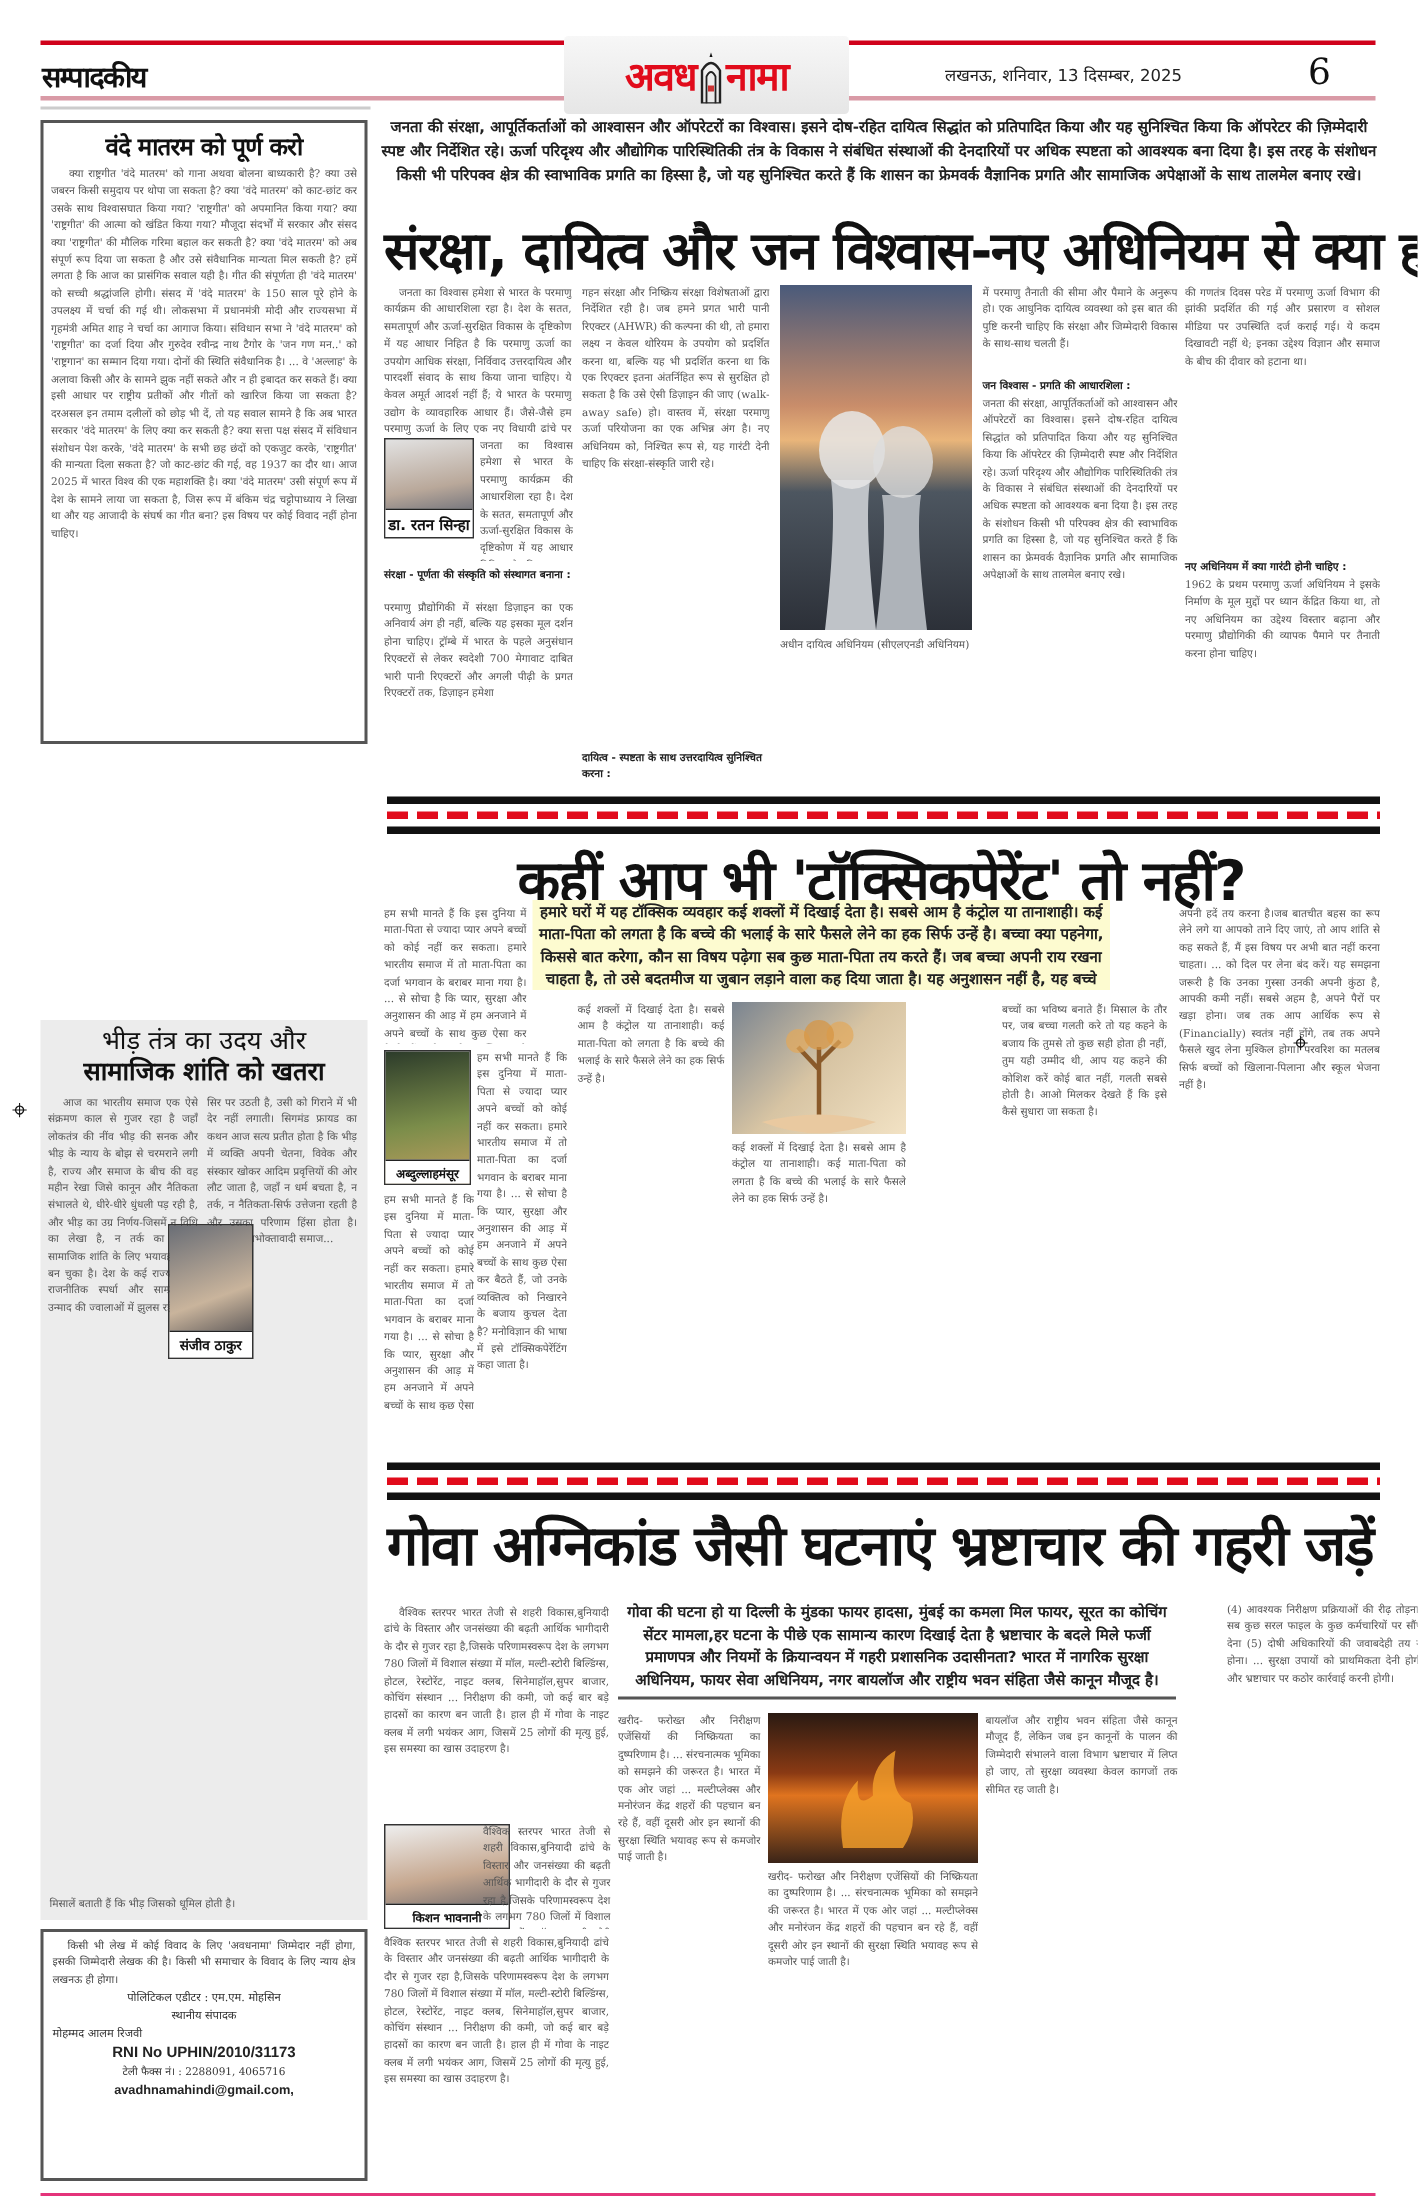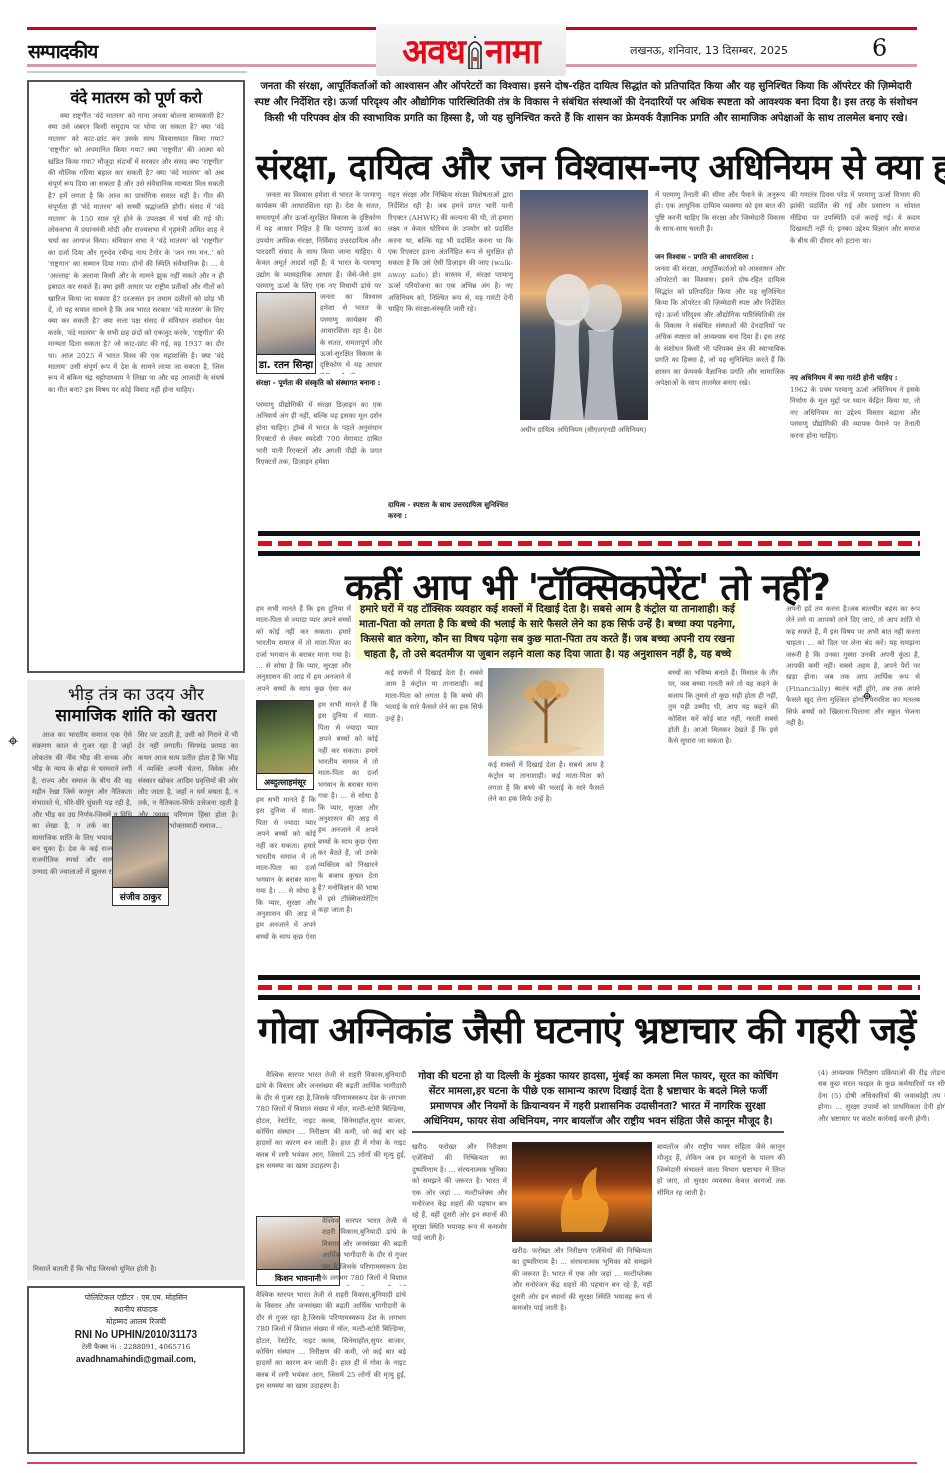--- a/index.html
+++ b/index.html
@@ -2,21 +2,21 @@
 <html><head>
 <meta charset="utf-8">
 <style>
 *{box-sizing:border-box;margin:0;padding:0}
 body{width:945px;height:1473px;background:#fff;font-family:"DejaVu Sans",sans-serif;position:relative;overflow:hidden;color:#222}
 .abs{position:absolute}
 .redline{position:absolute;height:3px;background:#d0021b}
 .pinkline{position:absolute;height:3px;background:#d99aa6}
 .section-label{left:28px;top:38px;font-size:19px;font-weight:bold;color:#111;letter-spacing:-1px}
 .logo-box{left:376px;top:24px;width:190px;height:52px;background:linear-gradient(#f7f7f7,#e6e6e6);border-radius:3px;display:flex;align-items:center;justify-content:center}
-.logo-text{font-size:34px;font-weight:bold;color:#e10b1b;letter-spacing:-1px;font-family:"DejaVu Sans",sans-serif}
+.logo-text{font-size:26px;font-weight:bold;color:#e10b1b;letter-spacing:-1px;font-family:"DejaVu Sans",sans-serif}
 .logo-icon{display:inline-block;width:18px;height:34px;margin:0 1px;position:relative}
 .dateline{left:630px;top:42px;font-size:11px;color:#222}
 .pagenum{left:872px;top:34px;font-size:24px;font-family:"DejaVu Serif",serif;color:#111}
 .body-text{font-size:7px;line-height:11.4px;color:#555;text-align:justify;font-family:"DejaVu Serif",serif;overflow:hidden}
 .box{position:absolute;border:2px solid #555}
 .headline{position:absolute;font-weight:bold;color:#111;white-space:nowrap;letter-spacing:-1px}
 .sep{position:absolute;left:258px;width:662px}
 .sep .thick{height:5px;background:#111}
 .sep .dash{height:5px;margin:5px 0;background:repeating-linear-gradient(90deg,#e10b1b 0 14px,transparent 14px 20px)}
 .photo{position:absolute;background:linear-gradient(135deg,#c7c0b4,#8d8477);border:1px solid #333}
@@ -39,53 +39,54 @@
         <path d="M6 36 L6 18 Q9 12 12 18 L12 36" fill="none" stroke="#222" stroke-width="1.2"></path>
         <rect x="7" y="24" width="4" height="4" fill="#c33"></rect>
       </svg>
   </span>
   <span class="logo-text">नामा</span>
 </div>
 <div class="abs dateline">लखनऊ, शनिवार, 13 दिसम्बर, 2025</div>
 <div class="abs pagenum">6</div>
 <div class="abs" style="left:27px;top:71px;width:220px;height:2px;background:#ccc"></div>
 
-<div class="box" style="left:27px;top:80px;width:218px;height:593px;padding:4px 19px">
+<div class="box" style="left:27px;top:80px;width:218px;height:416px;padding:4px 5px">
   <div style="font-size:16px;font-weight:bold;text-align:center;color:#111;margin-bottom:3px;letter-spacing:-0.5px">वंदे मातरम को पूर्ण करो</div>
   <div class="body-text" style="height:560px;text-indent:12px">क्या राष्ट्रगीत 'वंदे मातरम' को गाना अथवा बोलना बाध्यकारी है? क्या उसे जबरन किसी समुदाय पर थोपा जा सकता है? क्या 'वंदे मातरम' को काट-छांट कर उसके साथ विश्वासघात किया गया? 'राष्ट्रगीत' को अपमानित किया गया? क्या 'राष्ट्रगीत' की आत्मा को खंडित किया गया? मौजूदा संदर्भों में सरकार और संसद क्या 'राष्ट्रगीत' की मौलिक गरिमा बहाल कर सकती है? क्या 'वंदे मातरम' को अब संपूर्ण रूप दिया जा सकता है और उसे संवैधानिक मान्यता मिल सकती है? हमें लगता है कि आज का प्रासंगिक सवाल यही है। गीत की संपूर्णता ही 'वंदे मातरम' को सच्ची श्रद्धांजलि होगी। संसद में 'वंदे मातरम' के 150 साल पूरे होने के उपलक्ष्य में चर्चा की गई थी। लोकसभा में प्रधानमंत्री मोदी और राज्यसभा में गृहमंत्री अमित शाह ने चर्चा का आगाज किया। संविधान सभा ने 'वंदे मातरम' को 'राष्ट्रगीत' का दर्जा दिया और गुरुदेव रवीन्द्र नाथ टैगोर के 'जन गण मन..' को 'राष्ट्रगान' का सम्मान दिया गया। दोनों की स्थिति संवैधानिक है। ... वे 'अल्लाह' के अलावा किसी और के सामने झुक नहीं सकते और न ही इबादत कर सकते हैं। क्या इसी आधार पर राष्ट्रीय प्रतीकों और गीतों को खारिज किया जा सकता है? दरअसल इन तमाम दलीलों को छोड़ भी दें, तो यह सवाल सामने है कि अब भारत सरकार 'वंदे मातरम' के लिए क्या कर सकती है? क्या सत्ता पक्ष संसद में संविधान संशोधन पेश करके, 'वंदे मातरम' के सभी छह छंदों को एकजुट करके, 'राष्ट्रगीत' की मान्यता दिला सकता है? जो काट-छांट की गई, वह 1937 का दौर था। आज 2025 में भारत विश्व की एक महाशक्ति है। क्या 'वंदे मातरम' उसी संपूर्ण रूप में देश के सामने लाया जा सकता है, जिस रूप में बंकिम चंद्र चट्टोपाध्याय ने लिखा था और यह आजादी के संघर्ष का गीत बना? इस विषय पर कोई विवाद नहीं होना चाहिए।</div>
 </div>
 
 <div class="abs" style="left:27px;top:680px;width:218px;height:600px;background:#ececec;padding:4px 5px">
   <div style="font-size:17px;font-weight:normal;text-align:center;color:#111;line-height:21px;font-family:'DejaVu Serif',serif">भीड़ तंत्र का उदय और</div>
   <div style="font-size:17px;font-weight:bold;text-align:center;color:#111;line-height:21px;font-family:'DejaVu Serif',serif;margin-bottom:4px">सामाजिक शांति को खतरा</div>
   <div style="display:flex;gap:6px">
     <div class="body-text" style="width:100px;height:530px;text-indent:10px">आज का भारतीय समाज एक ऐसे संक्रमण काल से गुजर रहा है जहाँ लोकतंत्र की नींव भीड़ की सनक और भीड़ के न्याय के बोझ से चरमराने लगी है, राज्य और समाज के बीच की वह महीन रेखा जिसे कानून और नैतिकता संभालते थे, धीरे-धीरे धुंधली पड़ रही है, और भीड़ का उग्र निर्णय-जिसमें न विधि का लेखा है, न तर्क का आधार सामाजिक शांति के लिए भयावह खतरा बन चुका है। देश के कई राज्य हिंसा, राजनीतिक स्पर्धा और साम्प्रदायिक उन्माद की ज्वालाओं में झुलस रहे हैं...</div>
     <div class="body-text" style="width:100px;height:530px">सिर पर उठती है, उसी को गिराने में भी देर नहीं लगाती। सिगमंड फ्रायड का कथन आज सत्य प्रतीत होता है कि भीड़ में व्यक्ति अपनी चेतना, विवेक और संस्कार खोकर आदिम प्रवृत्तियों की ओर लौट जाता है, जहाँ न धर्म बचता है, न तर्क, न नैतिकता-सिर्फ उत्तेजना रहती है और उसका परिणाम हिंसा होता है। आज का उपभोक्तावादी समाज...</div>
   </div>
   <div class="body-text" style="position:absolute;bottom:4px;left:6px;right:6px;height:12px">मिसालें बताती हैं कि भीड़ जिसको  धूमिल होती है।</div>
 </div>
 <div class="photo" style="left:112px;top:816px;width:57px;height:90px;background:linear-gradient(160deg,#6a6e76,#c9b49c 55%,#2c2f3a)">
   <div class="caption" style="font-size:9px">संजीव ठाकुर</div>
 </div>
 
 <div class="box" style="left:27px;top:1286px;width:218px;height:168px;padding:4px 6px;font-family:'DejaVu Serif',serif">
+  <div class="body-text" style="color:#444;text-indent:10px;height:34px">किसी भी लेख में कोई विवाद के लिए 'अवधनामा' जिम्मेदार नहीं होगा, इसकी जिम्मेदारी लेखक की है। किसी भी समाचार के विवाद के लिए न्याय क्षेत्र लखनऊ ही होगा।</div>
   <div style="text-align:center;font-size:7.5px;color:#333;line-height:12px">पोलिटिकल एडीटर : एम.एम. मोहसिन</div>
   <div style="text-align:center;font-size:7.5px;color:#333;line-height:12px">स्थानीय संपादक</div>
-  <div style="text-align:center;font-size:7.5px;color:#333;line-height:12px">मोहम्मद आलम रिजवी</div>
+  <div style="font-size:7.5px;color:#333;line-height:12px">मोहम्मद आलम रिजवी</div>
   <div style="text-align:center;font-size:10px;font-weight:bold;color:#222;line-height:14px;font-family:'Liberation Sans',sans-serif">RNI No UPHIN/2010/31173</div>
   <div style="text-align:center;font-size:7px;color:#333;line-height:11px">टेली फैक्स नं। : 2288091, 4065716</div>
   <div style="text-align:center;font-size:8.5px;font-weight:bold;color:#222;line-height:13px;font-family:'Liberation Sans',sans-serif">avadhnamahindi@gmail.com,</div>
 </div>
 <div class="abs" style="left:27px;top:1462px;width:890px;height:2px;background:#e4347a"></div>
 
 <div class="pull" style="left:252px;top:78px;width:668px;font-size:10px;line-height:16px">जनता की संरक्षा, आपूर्तिकर्ताओं को आश्वासन और ऑपरेटरों का विश्वास। इसने दोष-रहित दायित्व सिद्धांत को प्रतिपादित किया और यह सुनिश्चित किया कि ऑपरेटर की ज़िम्मेदारी स्पष्ट और निर्देशित रहे। ऊर्जा परिदृश्य और औद्योगिक पारिस्थितिकी तंत्र के विकास ने संबंधित संस्थाओं की देनदारियों पर अधिक स्पष्टता को आवश्यक बना दिया है। इस तरह के संशोधन किसी भी परिपक्व क्षेत्र की स्वाभाविक प्रगति का हिस्सा है, जो यह सुनिश्चित करते हैं कि शासन का फ्रेमवर्क वैज्ञानिक प्रगति और सामाजिक अपेक्षाओं के साथ तालमेल बनाए रखे।</div>
 <div class="headline" style="left:256px;top:142px;font-size:35px">संरक्षा, दायित्व और जन विश्वास-नए अधिनियम से क्या हासिल होगा</div>
 
 <div class="body-text" style="position:absolute;left:256px;top:190px;width:125px;height:100px;text-indent:10px">जनता का विश्वास हमेशा से भारत के परमाणु कार्यक्रम की आधारशिला रहा है। देश के सतत, समतापूर्ण और ऊर्जा-सुरक्षित विकास के दृष्टिकोण में यह आधार निहित है कि परमाणु ऊर्जा का उपयोग आधिक संरक्षा, निर्विवाद उत्तरदायित्व और पारदर्शी संवाद के साथ किया जाना चाहिए। ये केवल अमूर्त आदर्श नहीं हैं; ये भारत के परमाणु उद्योग के व्यावहारिक आधार हैं। जैसे-जैसे हम परमाणु ऊर्जा के लिए एक नए विधायी ढांचे पर विचार कर रहे हैं, यह पूछना जरूरी है कि यह नए अधिनियम से क्या हासिल होगा? मेरे विचार से, इसका उत्तर इन्हीं आधारों को मजबूत करने में निहित है। इस कानून से अपेक्षा है कि यह जनता के विश्वास से समझौता किए बिना संरक्षा और सरलीकरण प्रदान करे, सरलीकरण और सुरक्षा प्रदान करे, नवाचार को प्रोत्साहित करे।</div>
-<div class="photo" style="left:256px;top:292px;width:60px;height:82px;background:linear-gradient(170deg,#e2e2e2,#b9a89a 50%,#3b4a64)">
+<div class="photo" style="left:256px;top:292px;width:60px;height:67px;background:linear-gradient(170deg,#e2e2e2,#b9a89a 50%,#3b4a64)">
   <div class="caption">डा. रतन सिन्हा</div>
 </div>
 <div class="body-text" style="position:absolute;left:320px;top:292px;width:62px;height:82px">जनता का विश्वास हमेशा से भारत के परमाणु कार्यक्रम की आधारशिला रहा है। देश के सतत, समतापूर्ण और ऊर्जा-सुरक्षित विकास के दृष्टिकोण में यह आधार निहित है कि परमाणु ऊर्जा का उपयोग आधिक संरक्षा, निर्विवाद उत्तरदायित्व और पारदर्शी संवाद के साथ किया जाना चाहिए। ये केवल अमूर्त आदर्श नहीं हैं; ये भारत के परमाणु उद्योग के व्यावहारिक आधार हैं। जैसे-जैसे हम परमाणु ऊर्जा के लिए एक नए विधायी ढांचे पर विचार कर रहे हैं, यह पूछना जरूरी है कि यह नए अधिनियम से क्या हासिल होगा? मेरे विचार से, इसका उत्तर इन्हीं आधारों को मजबूत करने में निहित है। इस कानून से अपेक्षा है कि यह जनता के विश्वास से समझौता किए बिना संरक्षा और सरलीकरण प्रदान करे, सरलीकरण और सुरक्षा प्रदान करे, नवाचार को प्रोत्साहित करे।</div>
 <div style="position:absolute;left:256px;top:378px;width:126px;font-size:7px;font-weight:bold;color:#222;line-height:11px">संरक्षा - पूर्णता की संस्कृति को संस्थागत बनाना :</div>
 <div class="body-text" style="position:absolute;left:256px;top:400px;width:126px;height:115px">परमाणु प्रौद्योगिकी में संरक्षा डिज़ाइन का एक अनिवार्य अंग ही नहीं, बल्कि यह इसका मूल दर्शन होना चाहिए। ट्रॉम्बे में भारत के पहले अनुसंधान रिएक्टरों से लेकर स्वदेशी 700 मेगावाट दाबित भारी पानी रिएक्टरों और अगली पीढ़ी के प्रगत रिएक्टरों तक, डिज़ाइन हमेशा</div>
 
 <div class="body-text" style="position:absolute;left:388px;top:190px;width:125px;height:305px">गहन संरक्षा और निष्क्रिय संरक्षा विशेषताओं द्वारा निर्देशित रही है। जब हमने प्रगत भारी पानी रिएक्टर (AHWR) की कल्पना की थी, तो हमारा लक्ष्य न केवल थोरियम के उपयोग को प्रदर्शित करना था, बल्कि यह भी प्रदर्शित करना था कि एक रिएक्टर इतना अंतर्निहित रूप से सुरक्षित हो सकता है कि उसे ऐसी डिज़ाइन की जाए (walk-away safe) हो। वास्तव में, संरक्षा परमाणु ऊर्जा परियोजना का एक अभिन्न अंग है। नए अधिनियम को, निश्चित रूप से, यह गारंटी देनी चाहिए कि संरक्षा-संस्कृति जारी रहे।</div>
 <div style="position:absolute;left:388px;top:500px;width:125px;font-size:7px;font-weight:bold;color:#222;line-height:11px">दायित्व - स्पष्टता के साथ उत्तरदायित्व सुनिश्चित करना :</div>
 
 <div class="photo" style="left:520px;top:190px;width:128px;height:230px;border:none;background:linear-gradient(180deg,#4a5a7a 0%,#c98d6a 35%,#e9b57a 45%,#4d5660 60%,#2c3038 100%)">

